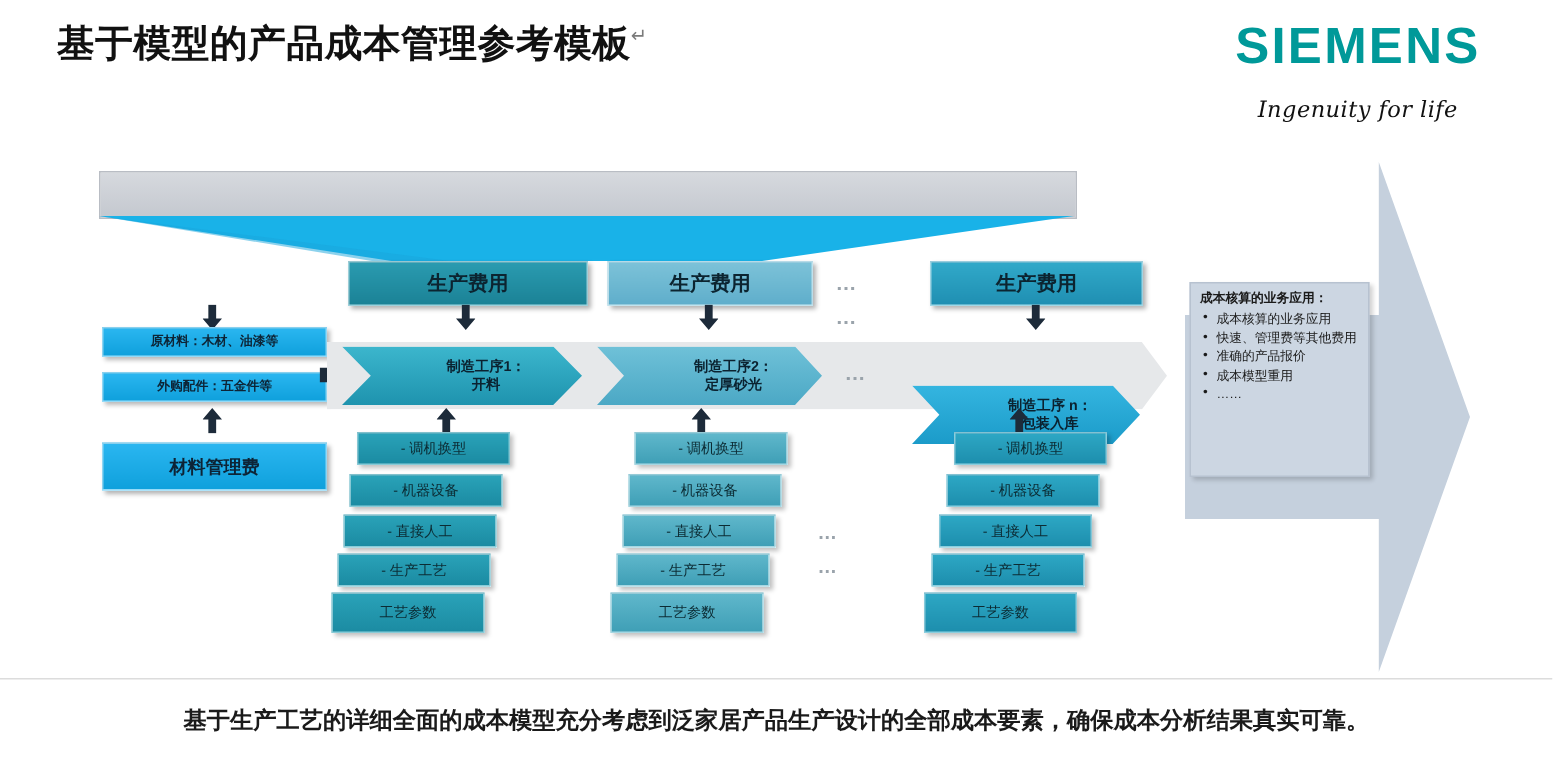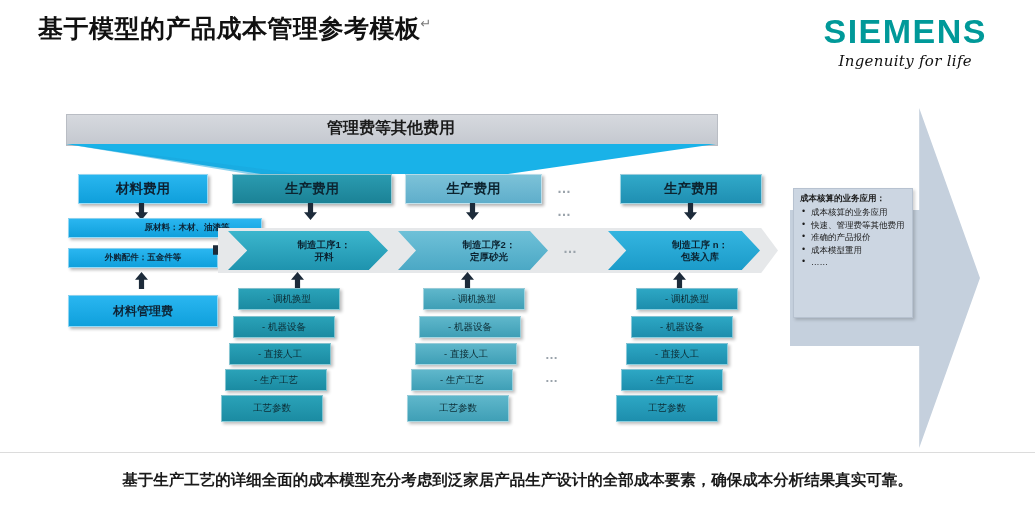--- a/index.html
+++ b/index.html
@@ -17,21 +17,21 @@
     font-size:25px;font-weight:bold;color:#111;
     letter-spacing:.5px;white-space:nowrap;
   }
   .title .pilcrow{font-size:13px;font-weight:normal;color:#7b7b7b;vertical-align:super;}
   .logo{position:absolute;right:48px;top:14px;text-align:center;}
   .logo .wordmark{
     font-size:34px;font-weight:bold;color:#009999;
     letter-spacing:1.5px;line-height:1;
   }
   .logo .tagline{
-    font-size:15px;color:#111;margin-top:4px;
+    font-size:15px;color:#111;margin-top:16px;
     font-family:"DejaVu Serif","Liberation Serif",serif;
     font-style:italic;letter-spacing:.3px;
   }
 
   
   .bigarrow{
     position:absolute;left:790px;top:108px;width:190px;height:340px;
     background:#c5d0dd;
     -webkit-clip-path:polygon(0% 30%, 68% 30%, 68% 0%, 100% 50%, 68% 100%, 68% 70%, 0% 70%);
     clip-path:polygon(0% 30%, 68% 30%, 68% 0%, 100% 50%, 68% 100%, 68% 70%, 0% 70%);
@@ -143,21 +143,21 @@
   }
   .chevron{
     position:absolute;height:39px;
     display:flex;flex-direction:column;align-items:center;justify-content:center;
     font-size:9.5px;font-weight:bold;color:#0b2230;line-height:12px;
     -webkit-clip-path:polygon(0% 0%,88% 0%,100% 50%,88% 100%,0% 100%,12% 50%);
     clip-path:polygon(0% 0%,88% 0%,100% 50%,88% 100%,0% 100%,12% 50%);
   }
   .chv-1{background:linear-gradient(180deg,#3cb6cd 0%,#1e93ae 100%);}
   .chv-2{background:linear-gradient(180deg,#6fc1d8 0%,#4ba8c5 100%);}
-  .chv-3{background:linear-gradient(180deg,#34b5e0 0%,#1b9bc9 100%);}
+  .chv-3{background:linear-gradient(180deg,#34b5e0 0%,#1b9bc9 100%);margin-top:26px;}
   .chevron .ln{display:block;padding-left:32px;}
 
   
   .stackitem{
     position:absolute;height:20px;
     display:flex;align-items:center;justify-content:center;
     font-size:9.5px;color:#0c2b33;
     background:linear-gradient(180deg,#2aa2b8 0%,#1b8ba2 100%);
     border:1px solid rgba(255,255,255,.45);
     box-shadow:2px 2px 3px rgba(0,0,0,.25);
@@ -197,37 +197,35 @@
   <div class="note-title">成本核算的业务应用：</div>
   <ul class="note-list">
     <li>成本核算的业务应用</li>
     <li>快速、管理费等其他费用</li>
     <li>准确的产品报价</li>
     <li>成本模型重用</li>
     <li>……</li>
   </ul>
 
   <div class="greybar"></div>
-  <div class="greybar-label">管理费等其他费用</div>
   <div class="funnel"></div>
   <div class="funnel2"></div>
 
-  <div class="costbox cb-material" style="left:78px;top:174px;width:128px;">材料费用</div>
   <div class="costbox cb-prod-a" style="left:232px;top:174px;width:158px;">生产费用</div>
   <div class="costbox cb-prod-b" style="left:405px;top:174px;width:135px;">生产费用</div>
   <div class="costbox cb-prod-c" style="left:620px;top:174px;width:140px;">生产费用</div>
   <div class="ellipsis-v" style="left:557px;top:180px;">…</div>
   <div class="ellipsis-v" style="left:557px;top:203px;">…</div>
 
   <div class="downarrow" style="left:135px;top:203px;"></div>
   <div class="downarrow" style="left:304px;top:203px;"></div>
   <div class="downarrow" style="left:466px;top:203px;"></div>
   <div class="downarrow" style="left:684px;top:203px;"></div>
 
-  <div class="matbox" style="left:68px;top:218px;padding-left:44px;">原材料：木材、油漆等</div>
+  <div class="matbox" style="left:68px;top:218px;">原材料：木材、油漆等</div>
   <div class="matbox" style="left:68px;top:248px;">外购配件：五金件等</div>
   <div class="matmgmt">材料管理费</div>
   <div class="uparrow" style="left:135px;top:272px;"></div>
   <div class="rightarrow" style="left:213px;top:239px;"></div>
 
   <div class="chevband"></div>
 
   <div class="chevron chv-1" style="left:228px;top:231px;width:160px;">
     <span class="ln">制造工序1：</span>
     <span class="ln">开料</span>

